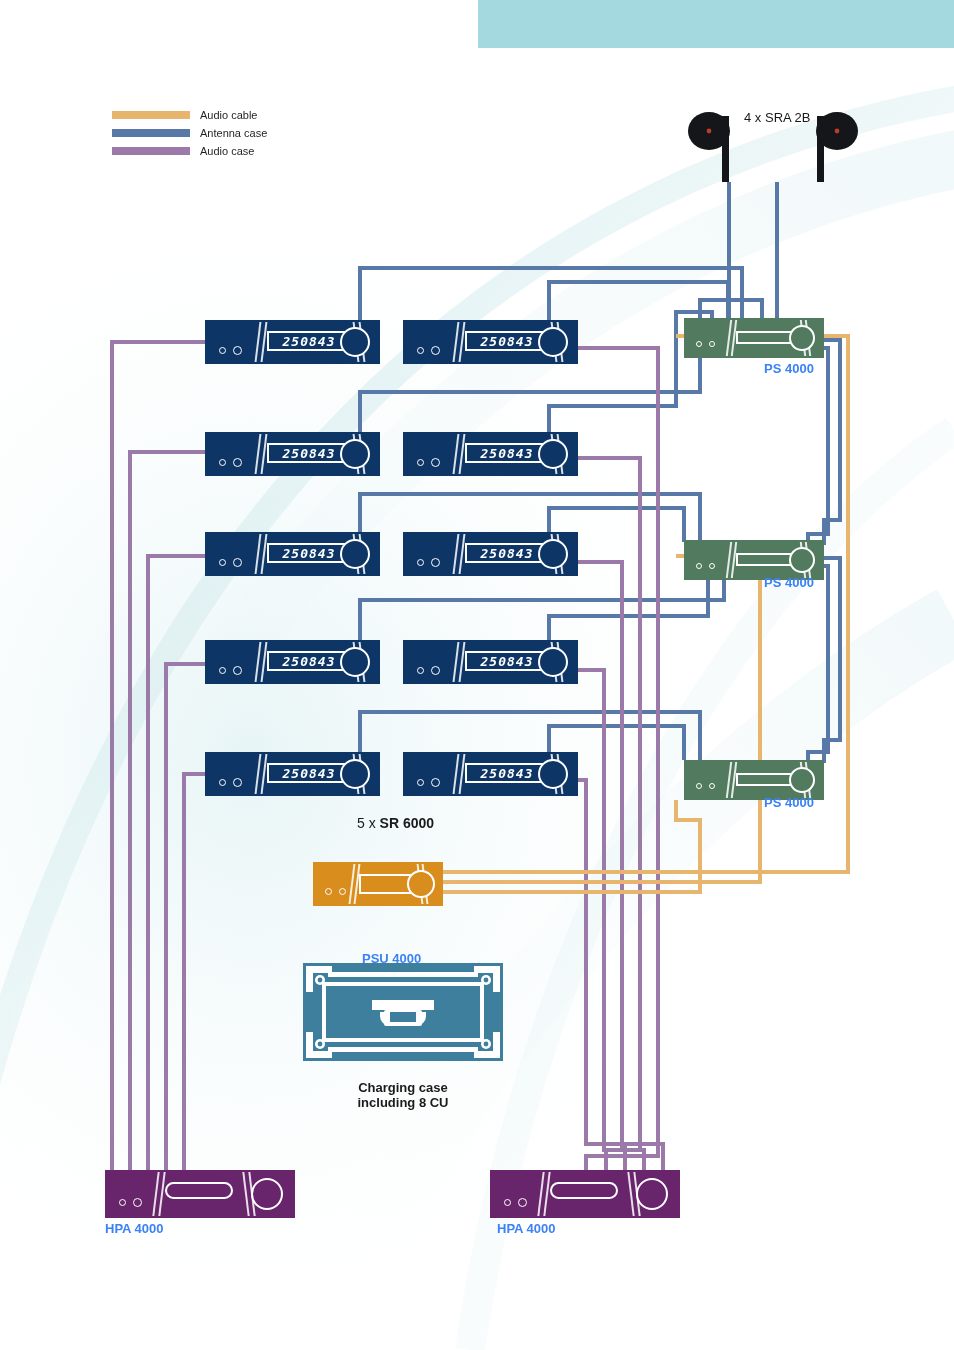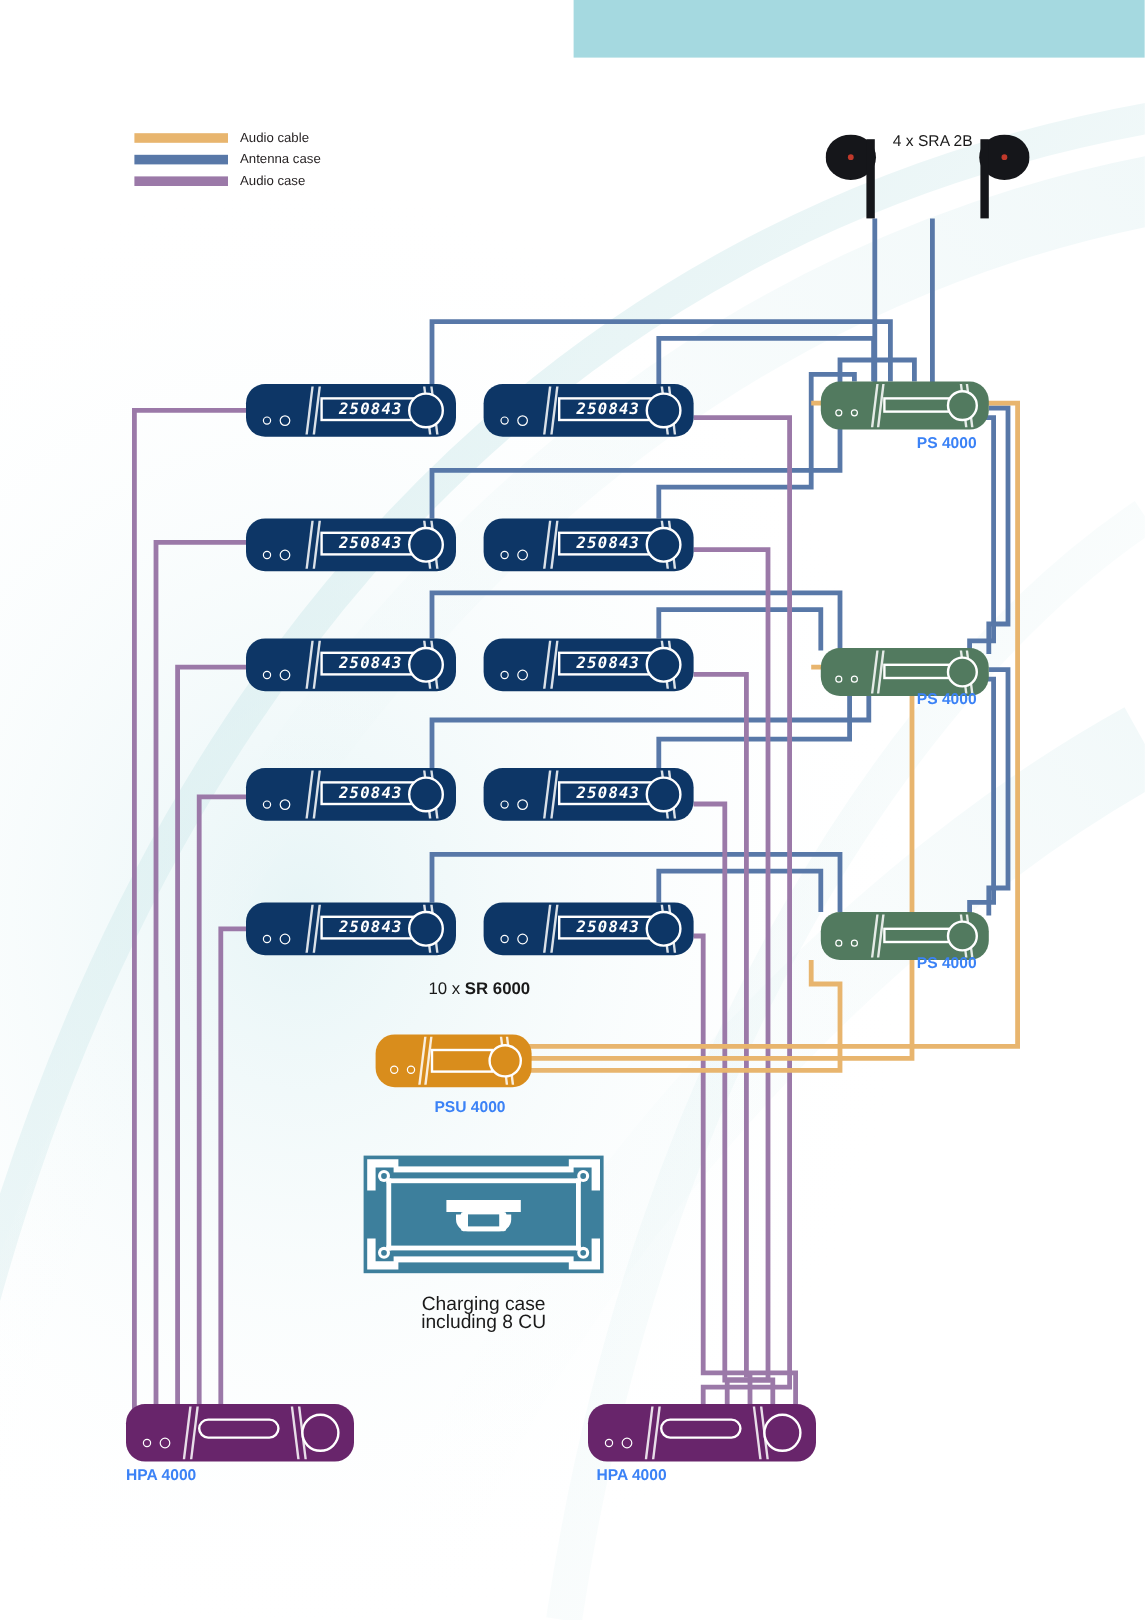--- a/index.html
+++ b/index.html
@@ -14,21 +14,21 @@
   .bg-layer{position:absolute;left:0;top:0;width:954px;height:1350px;pointer-events:none;}
   .header-bar{position:absolute;top:0;right:0;width:476px;height:48px;background:#a5d9e0;}
 
   
   .legend{position:absolute;left:112px;top:108px;}
   .legend-row{display:flex;align-items:center;height:14px;margin-bottom:4px;}
   .legend-sw{width:78px;height:8px;margin-right:10px;}
   .legend-lb{font-size:11px;color:#231f20;line-height:11px;white-space:nowrap;}
 
   
-  .dev{position:absolute;border-radius:16px;}
+  .dev{position:absolute;border-radius:0;}
   .dev .leds{position:absolute;display:flex;gap:7px;align-items:center;}
   .dev .led{border-radius:50%;box-sizing:border-box;}
   .dev .knob{position:absolute;border-radius:50%;box-sizing:border-box;}
   .dev .seam{position:absolute;background:transparent;border-left:2px solid rgba(255,255,255,.85);}
 
   
   .sr{width:175px;height:44px;background:#0d3666;}
   .sr .screen{
     position:absolute;left:62px;top:11px;width:84px;height:20px;
     border:2px solid #ffffff;box-sizing:border-box;
@@ -65,21 +65,21 @@
   .hpa .led{width:7px;height:7px;border:1.5px solid #ffffff;background:#68256b;}
   .hpa .led.b{width:9px;height:9px;}
   .hpa .knob{right:12px;top:8px;width:32px;height:32px;border:2.5px solid #ffffff;background:#68256b;}
 
   
   .lbl{position:absolute;font-size:13px;color:#3b82f6;font-weight:bold;white-space:nowrap;line-height:14px;}
   .lbl-sr{position:absolute;font-size:14px;color:#1a1a1a;white-space:nowrap;}
   .lbl-sr b{font-weight:bold;}
   .lbl-ant{position:absolute;font-size:13px;color:#1a1a1a;white-space:nowrap;}
   .lbl-ant b{font-weight:normal;}
-  .lbl-case{position:absolute;font-size:16px;font-weight:normal;color:#1a1a1a;text-align:center;line-height:15px;}
+  .lbl-case{position:absolute;font-size:13px;font-weight:bold;color:#1a1a1a;text-align:center;line-height:15px;}
 </style>
 </head>
 <body>
 
 <div id="stage">
 
   <svg class="bg-layer" viewBox="0 0 954 1350">
     <defs>
       <linearGradient id="arcg1" x1="0" y1="0" x2="1" y2="1">
         <stop offset="0%" stop-color="#bfe3e6" stop-opacity="0.85"></stop>
@@ -334,21 +334,21 @@
         <span>250843</span>
       </div>
     <div class="leds">
         <i class="led"></i>
         <i class="led b"></i>
       </div>
     <div class="knob"></div>
   </div>
 
   <div class="lbl-sr" style="left:357px;top:815px">
-    <span>10 x </span><b>SR 6000</b>
+    <span>5 x </span><b>SR 6000</b>
   </div>
 
   <div class="dev ps" style="left:684px;top:318px">
     <div class="seam" style="left:44px;top:2px;height:36px;transform:skewX(-7deg)"></div>
     <div class="seam" style="left:49px;top:2px;height:36px;transform:skewX(-7deg)"></div>
     <div class="seam" style="left:118px;top:2px;height:36px;transform:skewX(7deg)"></div>
     <div class="seam" style="left:123px;top:2px;height:36px;transform:skewX(7deg)"></div>
     <div class="screen"></div>
     <div class="leds">
         <i class="led"></i>
@@ -391,21 +391,21 @@
     <div class="seam" style="left:43px;top:2px;height:40px;transform:skewX(-7deg)"></div>
     <div class="seam" style="left:106px;top:2px;height:40px;transform:skewX(7deg)"></div>
     <div class="seam" style="left:111px;top:2px;height:40px;transform:skewX(7deg)"></div>
     <div class="screen"></div>
     <div class="leds">
         <i class="led"></i>
         <i class="led"></i>
       </div>
     <div class="knob"></div>
   </div>
-  <div class="lbl" style="left:362px;top:916px">PSU 4000</div>
+  <div class="lbl" style="left:362px;top:952px">PSU 4000</div>
 
   <svg style="position:absolute;left:300px;top:960px;width:206px;height:104px" viewBox="0 0 206 104">
     <rect x="3" y="3" width="200" height="98" fill="#3d7f9c"></rect>
 
     <rect x="28" y="12" width="150" height="5" fill="#ffffff"></rect>
     <rect x="22" y="22" width="162" height="4" fill="#ffffff"></rect>
     <rect x="22" y="78" width="162" height="4" fill="#ffffff"></rect>
     <rect x="28" y="87" width="150" height="5" fill="#ffffff"></rect>
 
     <rect x="22" y="22" width="4" height="60" fill="#ffffff"></rect>

